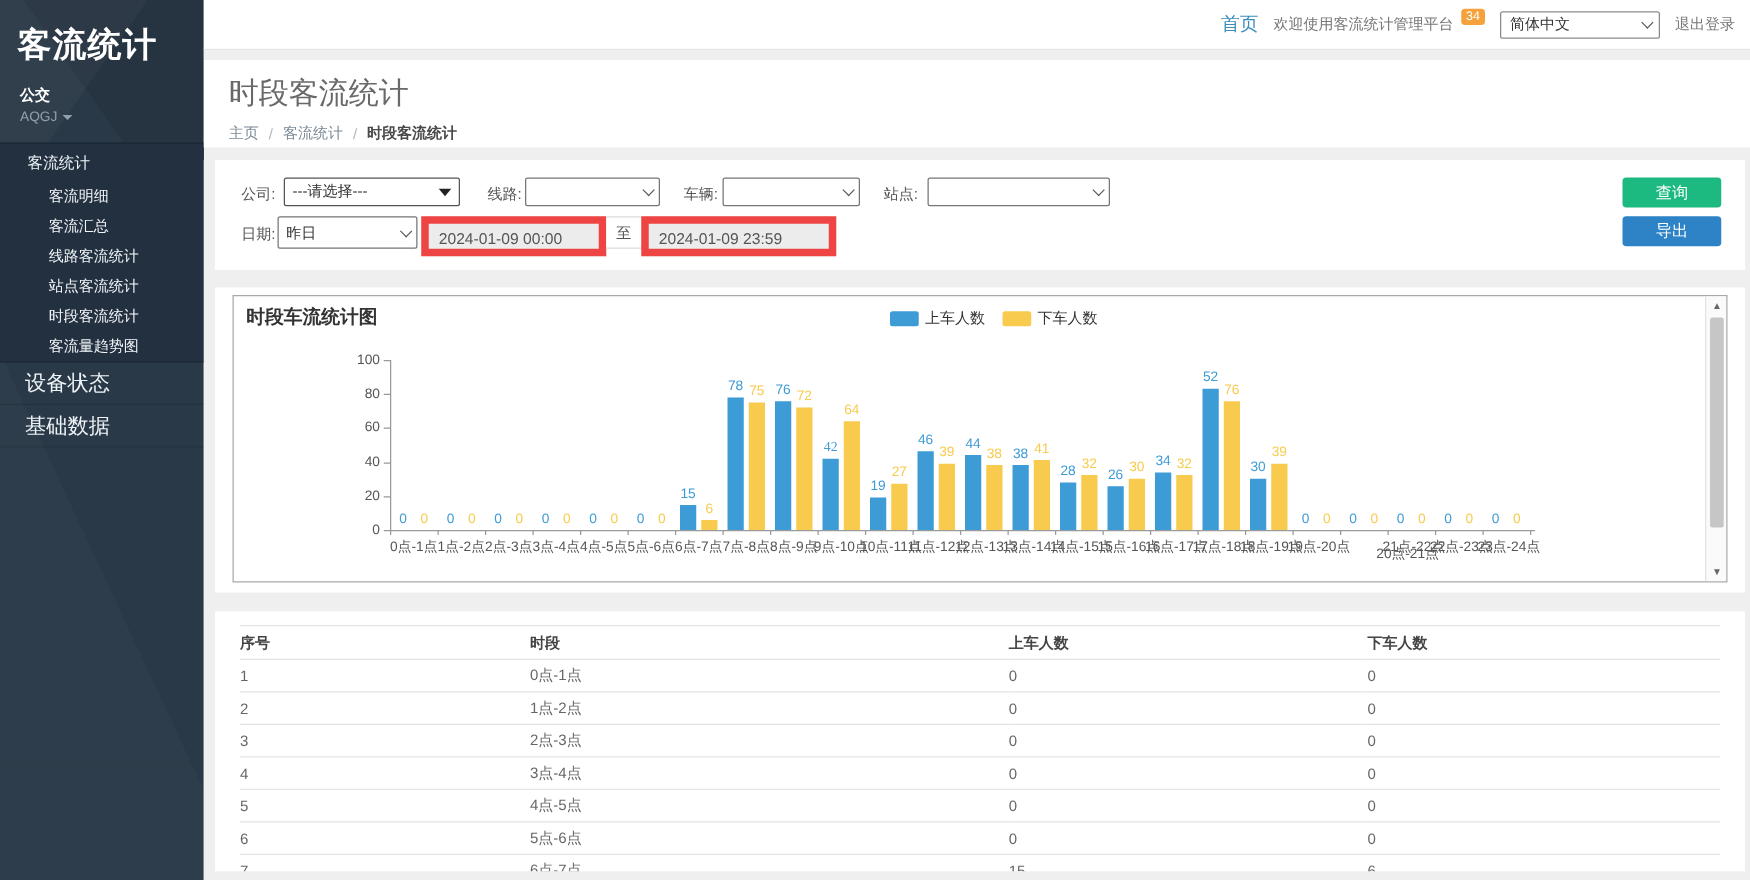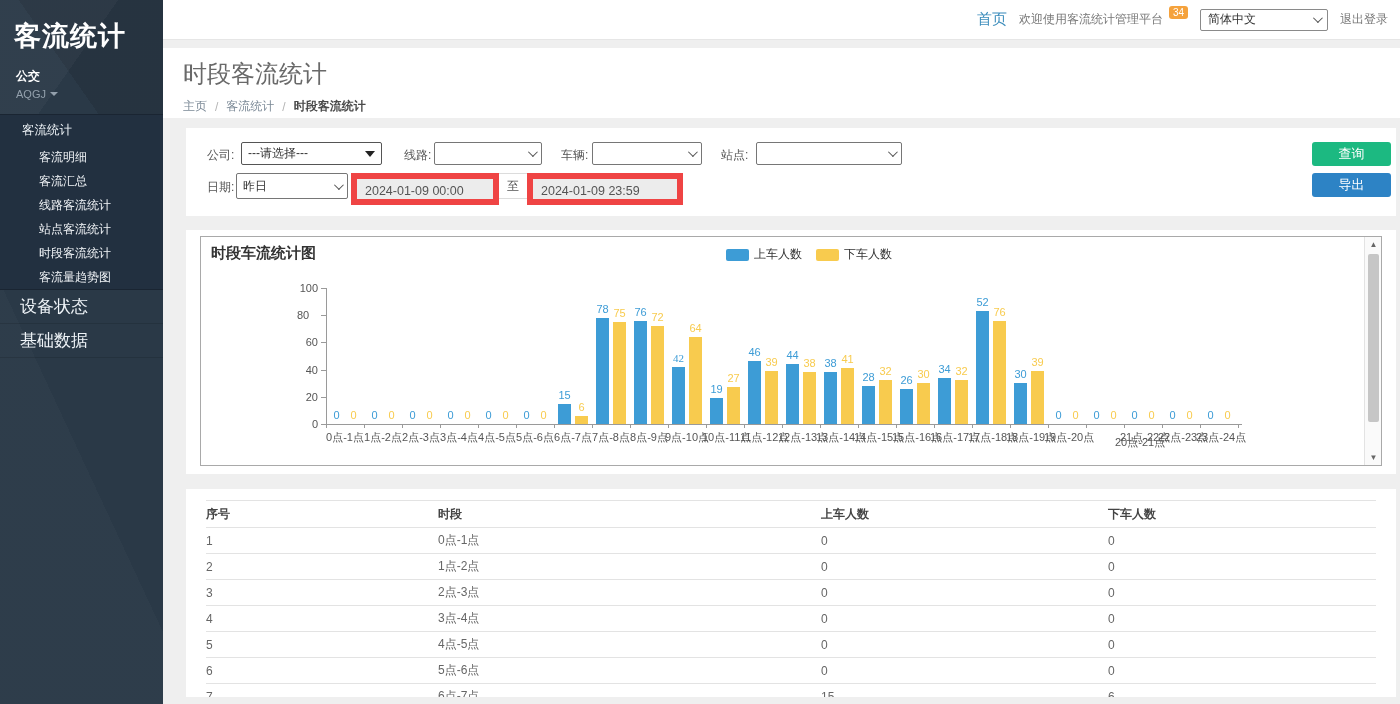--- a/index.html
+++ b/index.html
@@ -43,21 +43,21 @@
   .band-gap { height:8px; background:#efefef; }
   .titleband { height:70px; background:#fff; padding:10px 0 0 20px; }
   .page-title { font-size:24px; font-weight:400; color:#696969; }
   .breadcrumb { margin-top:8px; font-size:12px; color:#7c8a97; display:flex; gap:8px; align-items:center; }
   .breadcrumb .sep { color:#b5b5b5; }
   .breadcrumb .bc-link { color:#7c8a97; cursor:pointer; }
   .breadcrumb .bc-current { color:#4a4a4a; font-weight:bold; }
 
   
   .content { background:#efefef; height:585px; }
-  .card { background:#fff; margin-left:23px; margin-right:4px; }
+  .card { background:#fff; margin-left:9px; margin-right:4px; }
   .card-filters { margin-top:10px; height:88px; position:relative; }
   .flabel { position:absolute; font-size:12px; color:#555; line-height:26px; }
   .sel { position:absolute; height:23px; background:#fff; border:1px solid #767676; border-radius:2px;
     display:flex; align-items:center; justify-content:space-between; padding:0 6px; font-size:12px; color:#333; cursor:pointer; }
   .sel-strong { border-color:#555; }
   .tri-down { width:0; height:0; border-left:5px solid transparent; border-right:5px solid transparent; border-top:6px solid #222; flex:none; }
   .dinput { position:absolute; height:32px; background:#ececec; border:6px solid #ef4444;
     font-size:12.5px; color:#555; line-height:24px; padding-left:8px; }
   .sep-box { position:absolute; height:26px; background:#fff; border:1px solid #dcdcdc; border-left:none; border-right:none;
     font-size:12px; color:#555; line-height:24px; text-align:center; }
@@ -202,21 +202,21 @@
               <div class="axis-x" style="left: 125px; top: 187px; width: 916px;"></div>
               <div class="axis-y" style="left: 125px; top: 51px; height: 136px;"></div>
               <div class="ytick-label" style="left: 87px; top: 181px;">0</div>
               <div class="ytick-mark" style="left: 120px; top: 187px;"></div>
               <div class="ytick-label" style="left: 87px; top: 153.8px;">20</div>
               <div class="ytick-mark" style="left: 120px; top: 159.8px;"></div>
               <div class="ytick-label" style="left: 87px; top: 126.6px;">40</div>
               <div class="ytick-mark" style="left: 120px; top: 132.6px;"></div>
               <div class="ytick-label" style="left: 87px; top: 99.4px;">60</div>
               <div class="ytick-mark" style="left: 120px; top: 105.4px;"></div>
-              <div class="ytick-label" style="left: 87px; top: 72.2px; text-align: center;">80</div>
+              <div class="ytick-label" style="left: 87px; top: 72.2px;">80</div>
               <div class="ytick-mark" style="left: 120px; top: 78.2px;"></div>
               <div class="ytick-label" style="left: 87px; top: 45px;">100</div>
               <div class="ytick-mark" style="left: 120px; top: 51px;"></div>
               <div class="xtick-mark" style="left: 125px; top: 187px;"></div>
               <div class="bar" style="left: 129px; top: 187px; height: 0px; background: rgb(61, 156, 214);"></div>
               <div class="bar-label" style="left: 122.5px; top: 172px; color: rgb(61, 156, 214);">0</div>
               <div class="bar" style="left: 146px; top: 187px; height: 0px; background: rgb(248, 203, 78);"></div>
               <div class="bar-label" style="left: 139.5px; top: 172px; color: rgb(248, 203, 78);">0</div>
               <div class="xlabel" style="left: 121px; top: 193px;">0点-1点</div>
               <div class="xtick-mark" style="left: 163px; top: 187px;"></div>

